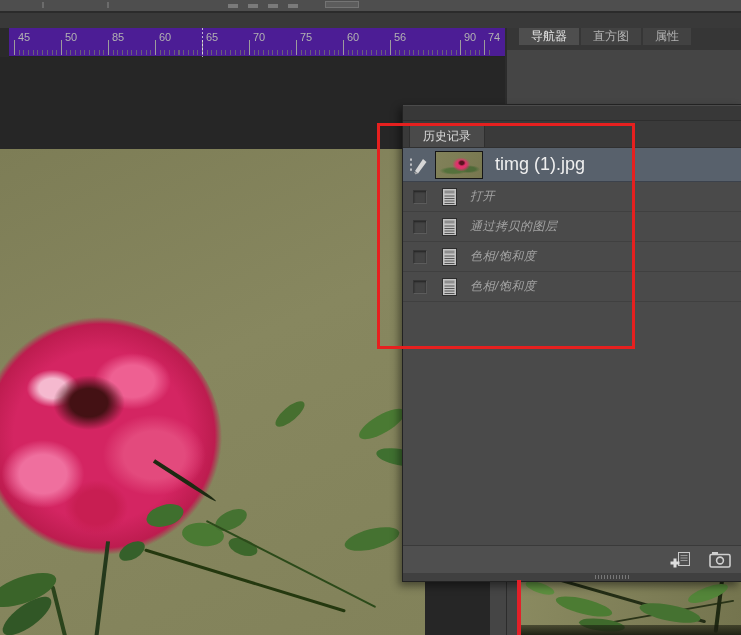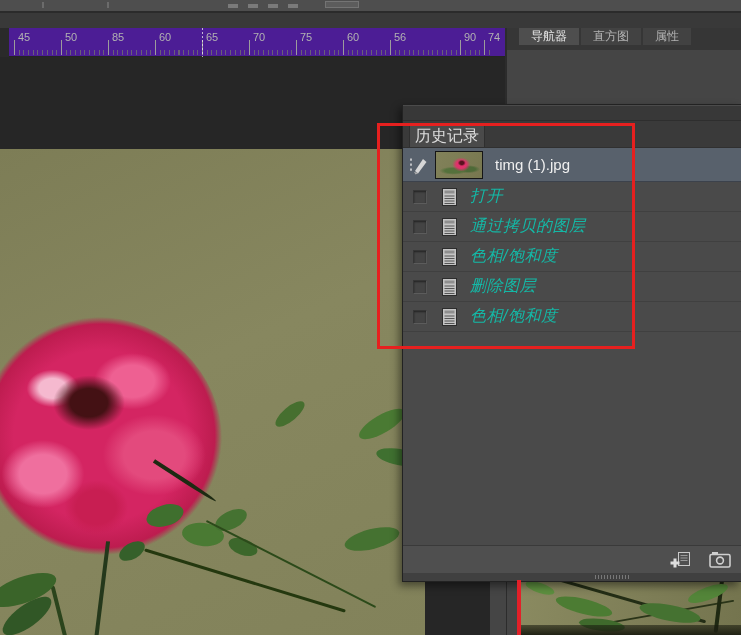--- a/index.html
+++ b/index.html
@@ -96,38 +96,38 @@
   
   .history-panel { position:absolute; left:402px; top:104px; width:339px; height:478px; z-index:10;
       display:flex; flex-direction:column; background:#4a4a4a;
       border:1px solid #222; border-right:none;
       box-shadow:-3px 4px 8px rgba(0,0,0,.45); }
   .hp-top { height:16px; background:#383838; border-bottom:1px solid #2e2e2e;
             box-shadow:inset 0 1px 0 #4b4b4b; }
   .hp-tabbar { height:27px; background:#3a3a3a; border-bottom:1px solid #303030; position:relative; }
   .hp-tab { position:absolute; left:6px; top:3px; bottom:0; width:76px; background:#4a4a4a;
             display:flex; align-items:center; justify-content:center;
-            font-size:16px; color:#dcdcdc; border:1px solid #2f2f2f; border-bottom:none; }
+            font-size:12px; color:#dcdcdc; border:1px solid #2f2f2f; border-bottom:none; }
   .hp-row { display:flex; align-items:center; }
   .hp-row.selected { height:34px; background:#58616c; border-bottom:1px solid #3c424c; }
   .brush-wrap { width:32px; display:flex; justify-content:center; }
   .thumb { width:48px; height:28px; margin-right:12px; border:1px solid #151515;
       background:
         radial-gradient(5px 4px at 56% 42%, #5a1220 0 40%, rgba(90,18,32,0) 80%),
         radial-gradient(9px 7px at 55% 48%, #e0326b 0 55%, rgba(224,50,107,0) 100%),
         radial-gradient(14px 4px at 38% 72%, #55713c 0 60%, rgba(85,113,60,0) 100%),
         radial-gradient(12px 4px at 70% 66%, #4e6a38 0 60%, rgba(78,106,56,0) 100%),
         linear-gradient(120deg,#82825a,#77774f); }
-  .fname { font-size:15px; color:#efefef; }
+  .fname { font-size:18px; color:#efefef; }
   .hp-row.state { height:30px; background:#4a4a4a; border-bottom:1px solid #404040; }
   .chk { width:14px; height:14px; margin:0 9px 0 10px; background:#444;
          border:1px solid #353535; border-bottom-color:#5c5c5c; border-right-color:#565656;
          box-shadow:inset 0 1px 2px rgba(0,0,0,.5); }
   .doc-wrap { width:26px; display:flex; justify-content:center; margin-right:8px; }
-  .st-label { font-size:16px; font-style:italic; color:#14b8a6; letter-spacing:.5px; }
+  .st-label { font-size:12px; font-style:italic; color:#a3a3a3; letter-spacing:.5px; }
   .hp-fill { flex:1; background:#4a4a4a; }
   .hp-bottom { height:28px; background:#4f4f4f; border-top:1px solid #3a3a3a;
                display:flex; align-items:center; justify-content:flex-end; gap:14px; padding-right:8px; }
   .hp-btn { display:flex; align-items:center; justify-content:center; width:26px; height:22px; }
   .hp-grip { height:8px; background:#404040; position:relative; }
   .hp-grip::after { content:""; position:absolute; left:192px; top:2px; width:34px; height:4px;
       background:repeating-linear-gradient(90deg,#787878 0 1px,transparent 1px 3px); }
 
   
   .annotation-rect { position:absolute; left:377px; top:123px; width:258px; height:226px;
@@ -297,31 +297,20 @@
     </div>
     <div class="hp-row state">
       <span class="chk"></span>
       <span class="doc-wrap">
         <svg width="15" height="18" viewBox="0 0 15 18">
           <rect x="0.5" y="0.5" width="14" height="17" fill="#c4c4c4" stroke="#2d2d2d"></rect>
           <rect x="2.5" y="2.5" width="10" height="3" fill="#8f8f8f"></rect>
           <path d="M2.5 8h10M2.5 10.5h10M2.5 13h10M2.5 15.5h10" stroke="#555" stroke-width="1" fill="none"></path>
         </svg>
       </span>
-      <span class="st-label">删除图层</span>
-    </div>
-    <div class="hp-row state">
-      <span class="chk"></span>
-      <span class="doc-wrap">
-        <svg width="15" height="18" viewBox="0 0 15 18">
-          <rect x="0.5" y="0.5" width="14" height="17" fill="#c4c4c4" stroke="#2d2d2d"></rect>
-          <rect x="2.5" y="2.5" width="10" height="3" fill="#8f8f8f"></rect>
-          <path d="M2.5 8h10M2.5 10.5h10M2.5 13h10M2.5 15.5h10" stroke="#555" stroke-width="1" fill="none"></path>
-        </svg>
-      </span>
       <span class="st-label">色相/饱和度</span>
     </div>
 
     <div class="hp-fill"></div>
 
     <div class="hp-bottom">
       <span class="hp-btn">
         <svg width="21" height="18" viewBox="0 0 21 18">
           <rect x="8.5" y="1.5" width="11" height="13" fill="#4f4f4f" stroke="#c9c9c9"></rect>
           <path d="M10.5 4.5h7M10.5 7h7M10.5 9.5h7" stroke="#9a9a9a" stroke-width="1" fill="none"></path>

